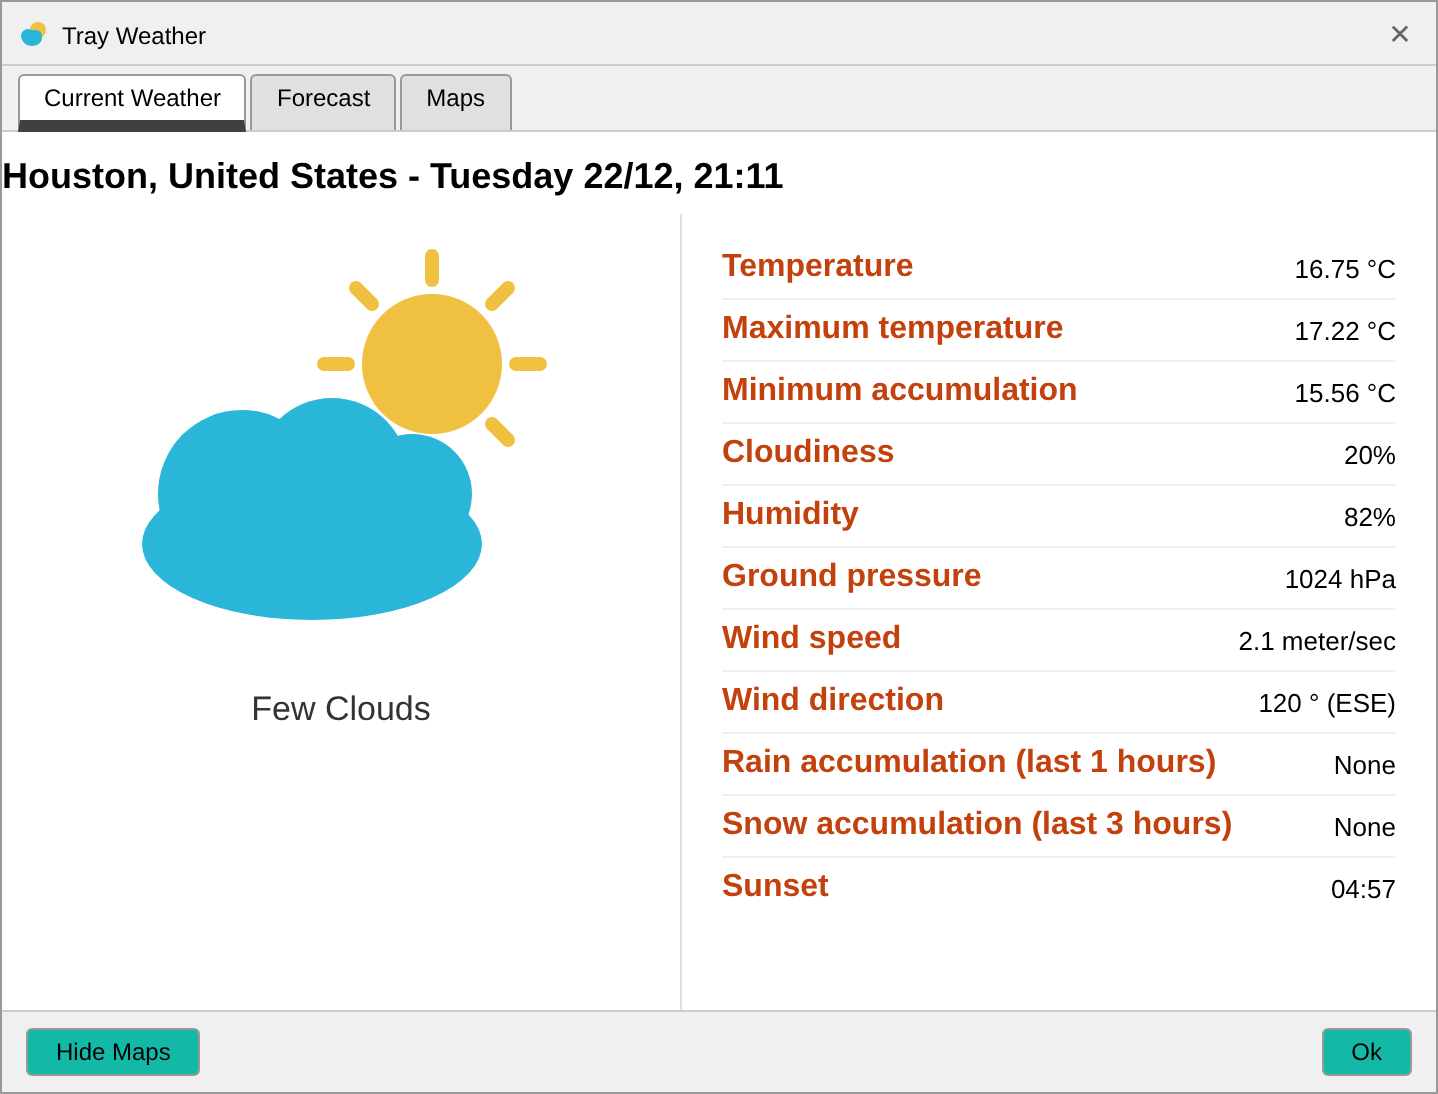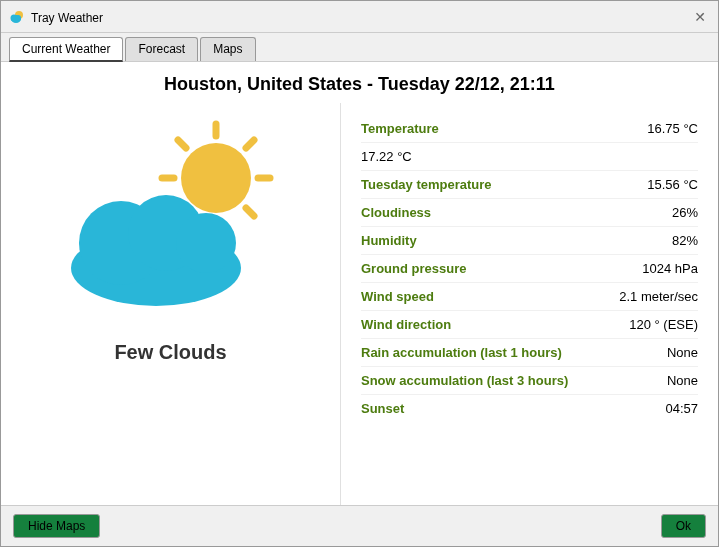--- a/index.html
+++ b/index.html
@@ -67,33 +67,32 @@
       padding: 4px 12px;
       font-size: 12px;
       cursor: pointer;
       background: #e0e0e0;
       border: 1px solid #999;
       border-bottom: none;
       border-radius: 3px 3px 0 0;
     }
     .tab.active {
       background: #fff;
-      border-bottom: 2px solid #404040;
+      border-bottom: 6px solid #404040;
       margin-bottom: -1px;
       z-index: 1;
     }
     .content {
       flex: 1;
       background: #fff;
       display: flex;
       flex-direction: column;
       overflow: hidden;
     }
     .location-title {
-      text-align: center;
       font-size: 18px;
       font-weight: bold;
       padding: 12px 0 8px;
       color: #000;
     }
     .main-area {
       display: flex;
       flex: 1;
       overflow: hidden;
     }
@@ -107,22 +106,22 @@
     }
     .weather-icon-area {
       width: 220px;
       height: 220px;
       position: relative;
       display: flex;
       align-items: center;
       justify-content: center;
     }
     .weather-label {
-      font-size: 20px;
-      font-weight: bold;
+      font-size: 17px;
+      font-weight: normal;
       color: #333;
       margin-top: 8px;
     }
     .moon-area {
       display: flex;
       align-items: center;
       width: 100%;
       padding: 10px 20px;
       margin-top: 10px;
     }
@@ -139,39 +138,39 @@
     .data-row {
       display: flex;
       justify-content: space-between;
       align-items: center;
       padding: 6px 0;
       border-bottom: 1px solid #f0f0f0;
     }
     .data-row:last-child { border-bottom: none; }
     .data-label {
       font-weight: bold;
-      color: #4d7c0f;
-      font-size: 13px;
+      color: #c2410c;
+      font-size: 16px;
     }
     .data-value {
       color: #000;
       font-size: 13px;
     }
     .footer {
       border-top: 1px solid #ccc;
       padding: 8px 12px;
       display: flex;
       justify-content: space-between;
       align-items: center;
       background: #f0f0f0;
     }
     .footer-btn {
       padding: 4px 14px;
       font-size: 12px;
-      background: #15803d;
+      background: #14b8a6;
       border: 1px solid #999;
       border-radius: 3px;
       cursor: pointer;
     }
   </style>
 </head>
 <body>
 
 <div class="window">
 
@@ -226,29 +225,30 @@
         <div class="weather-label">Few Clouds</div>
 
       </div>
 
       <div class="weather-data">
         <div class="data-row">
           <span class="data-label">Temperature</span>
           <span class="data-value">16.75 °C</span>
         </div>
         <div class="data-row">
+          <span class="data-label">Maximum temperature</span>
           <span class="data-value">17.22 °C</span>
         </div>
         <div class="data-row">
-          <span class="data-label">Tuesday temperature</span>
+          <span class="data-label">Minimum accumulation</span>
           <span class="data-value">15.56 °C</span>
         </div>
         <div class="data-row">
           <span class="data-label">Cloudiness</span>
-          <span class="data-value">26%</span>
+          <span class="data-value">20%</span>
         </div>
         <div class="data-row">
           <span class="data-label">Humidity</span>
           <span class="data-value">82%</span>
         </div>
         <div class="data-row">
           <span class="data-label">Ground pressure</span>
           <span class="data-value">1024 hPa</span>
         </div>
         <div class="data-row">

